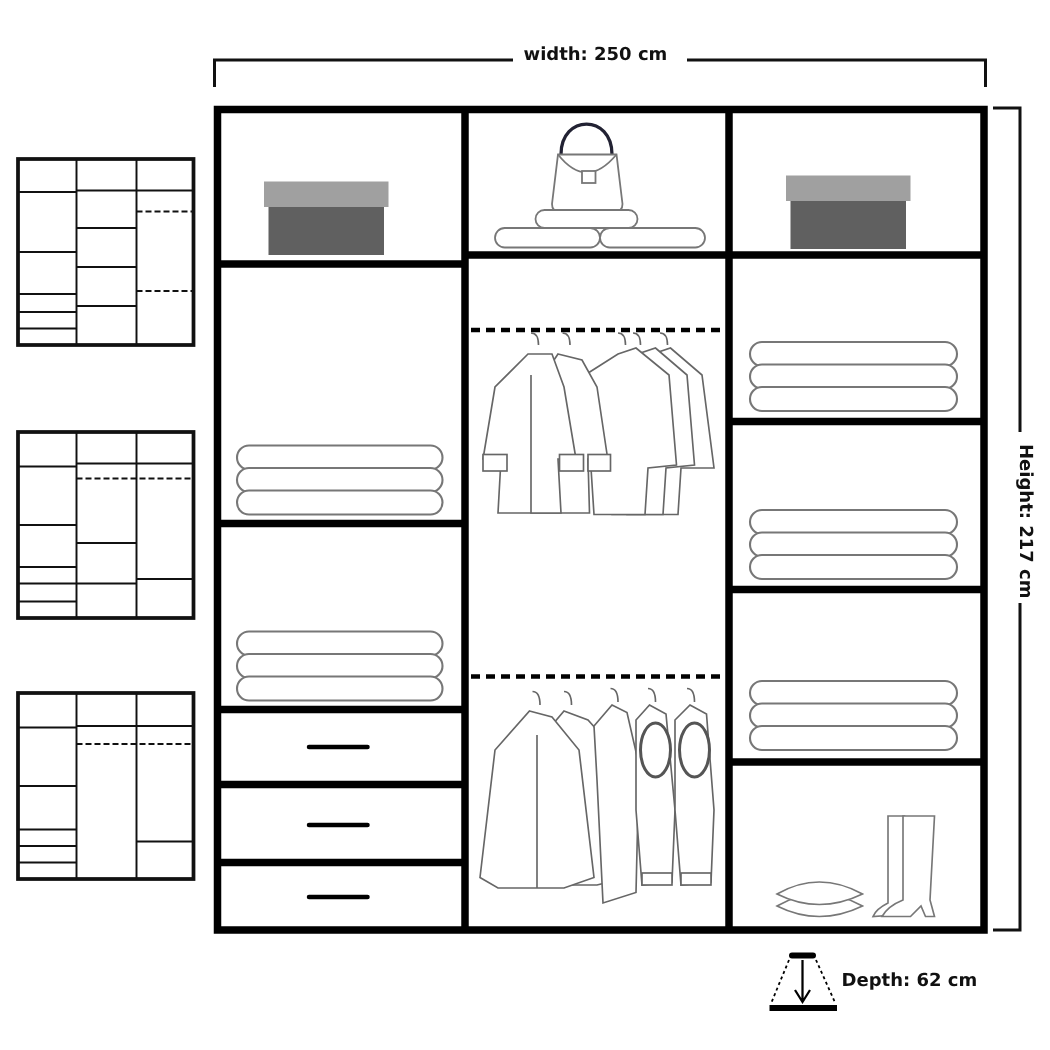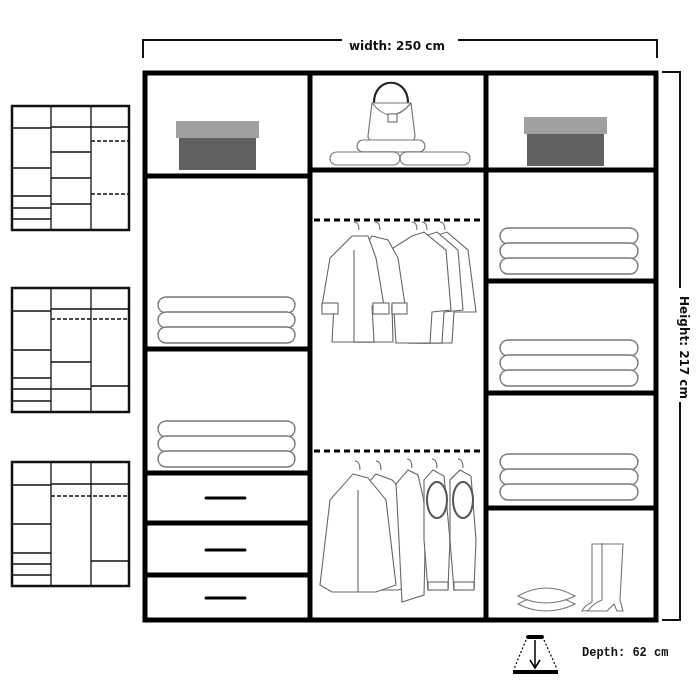--- a/index.html
+++ b/index.html
@@ -4,25 +4,25 @@
 <style>
   html,body{margin:0;padding:0;background:#fff;}
   body{width:700px;height:700px;position:relative;overflow:hidden;font-family:"DejaVu Sans",sans-serif;}
   svg{position:absolute;left:0;top:0;}
   .lbl{position:absolute;font-weight:bold;font-size:12px;color:#111;background:#fff;white-space:nowrap;}
   .vlbl{position:absolute;font-weight:bold;font-size:12px;color:#111;background:#fff;white-space:nowrap;transform:rotate(90deg);transform-origin:left top;}
 </style>
 </head>
 <body>
 
-<div class="lbl" style="left:345px;top:39px;padding:0 4px;">width: 250 cm</div>
+<div class="lbl" style="left:345px;top:29px;padding:0 4px;">width: 250 cm</div>
 
 <div class="vlbl" style="left:691px;top:292px;padding:0 4px;">Height: 217 cm</div>
 
-<div class="lbl" style="left:582px;top:646px;font-family:Liberation Mono, monospace;">Depth: 62 cm</div>
+<div class="lbl" style="left:561px;top:646px;">Depth: 62 cm</div>
 
 <svg width="700" height="700" viewBox="0 0 700 700">
 
   <g stroke="#111" stroke-width="2" fill="none">
     <path d="M143,58 L143,40 L342,40"></path>
     <path d="M458,40 L657,40 L657,58"></path>
   </g>
 
   <g stroke="#111" stroke-width="2" fill="none">
     <path d="M662,72 L680,72 L680,288"></path>

